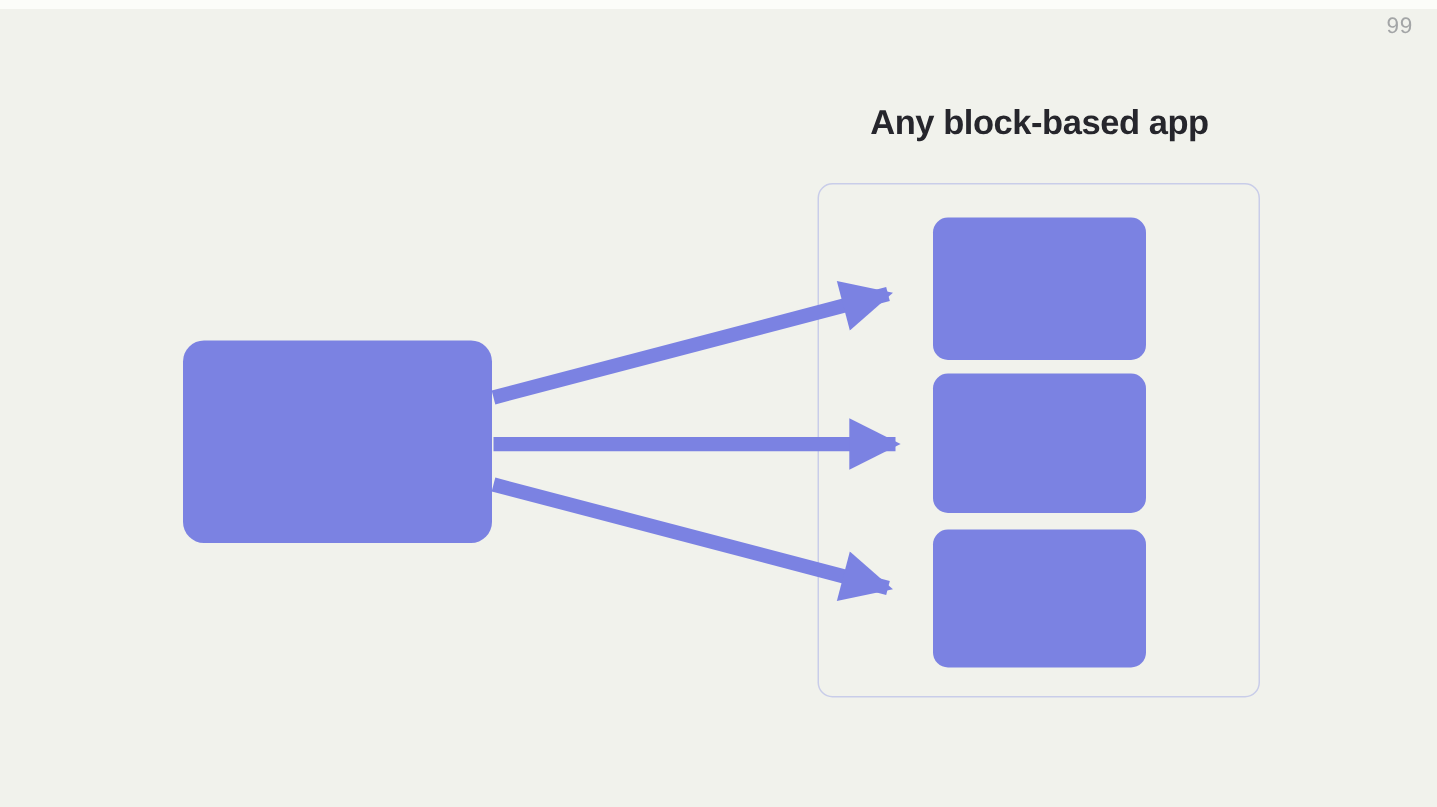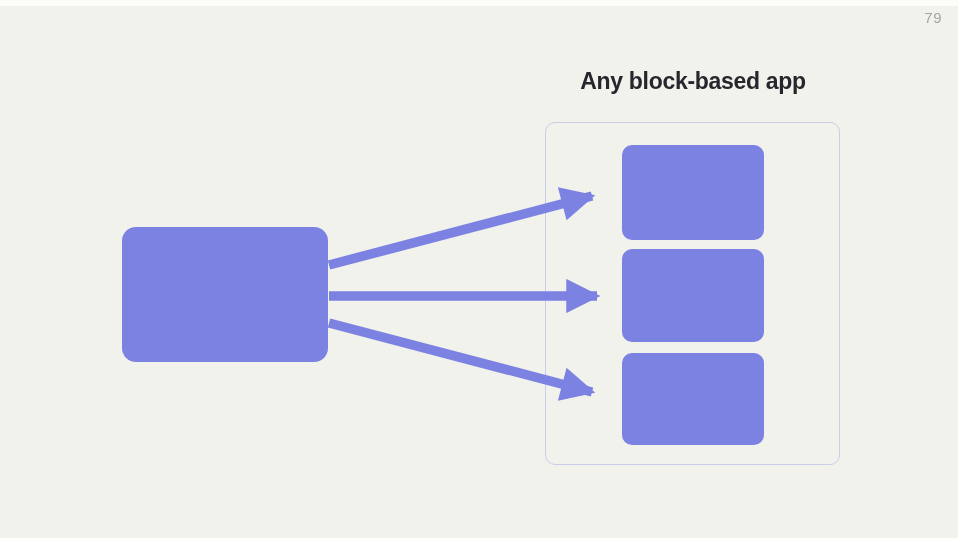--- a/index.html
+++ b/index.html
@@ -78,21 +78,21 @@
     stroke-width:9.5;
   }
 </style>
 </head>
 <body>
 
 <div class="slide">
 
   <div class="top-strip"></div>
 
-  <div class="page-number">79</div>
+  <div class="page-number">99</div>
 
 
   <div class="label label-target">Any block-based app</div>
 
   <div class="source-block"></div>
 
   <div class="app-container">
     <div class="target-block b1"></div>
     <div class="target-block b2"></div>
     <div class="target-block b3"></div>

